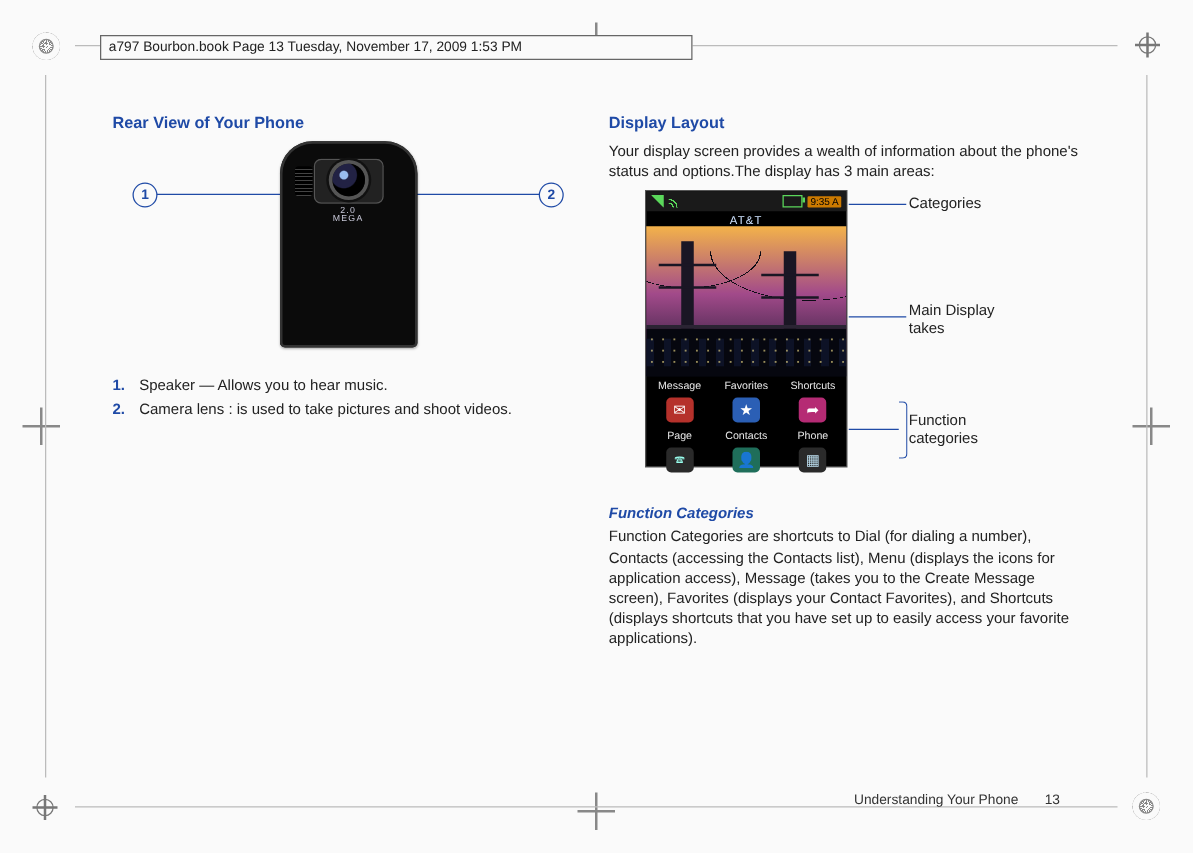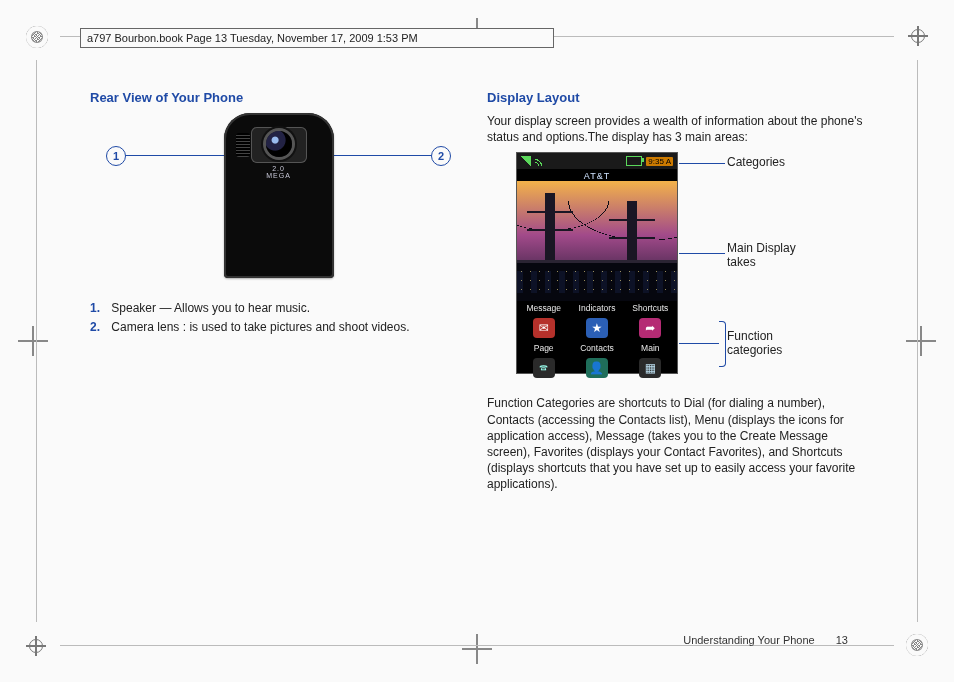--- a/index.html
+++ b/index.html
@@ -288,38 +288,38 @@
         <div class="wallpaper">
           <div class="cable"></div>
           <div class="tower t1"></div>
           <div class="tower t2"></div>
           <div class="bridge-deck"></div>
           <div class="skyline"></div>
           <div class="lights"></div>
         </div>
         <div class="fn-labels">
           <span>Message</span>
-          <span>Indicators</span>
+          <span>Favorites</span>
           <span>Shortcuts</span>
         </div>
         <div class="fn-row">
           <div class="cell">
               <div class="tile red">✉</div>
             </div>
           <div class="cell">
               <div class="tile blue">★</div>
             </div>
           <div class="cell">
               <div class="tile pink">➦</div>
             </div>
         </div>
         <div class="fn-labels">
           <span>Page</span>
           <span>Contacts</span>
-          <span>Main</span>
+          <span>Phone</span>
         </div>
         <div class="fn-row">
           <div class="cell">
               <div class="tile dark">🕿</div>
             </div>
           <div class="cell">
               <div class="tile teal">👤</div>
             </div>
           <div class="cell">
               <div class="tile grid">▦</div>
@@ -337,20 +337,21 @@
       </div>
 
       <div class="brace"></div>
       <div class="brace-line"></div>
       <div class="annot a-fn">
         <span>Function</span><br>
         <span>categories</span>
       </div>
     </div>
 
+    <h4 class="sub">Function Categories</h4>
     <p class="body">Function Categories are shortcuts to Dial (for dialing a number), Contacts (accessing the Contacts list), Menu (displays the icons for application access), Message (takes you to the Create Message screen), Favorites (displays your Contact Favorites), and Shortcuts (displays shortcuts that you have set up to easily access your favorite applications).</p>
 
     <div class="footer">
       <span>Understanding Your Phone</span>
       <span class="pn">13</span>
     </div>
   </div>
 
 </div>
 

